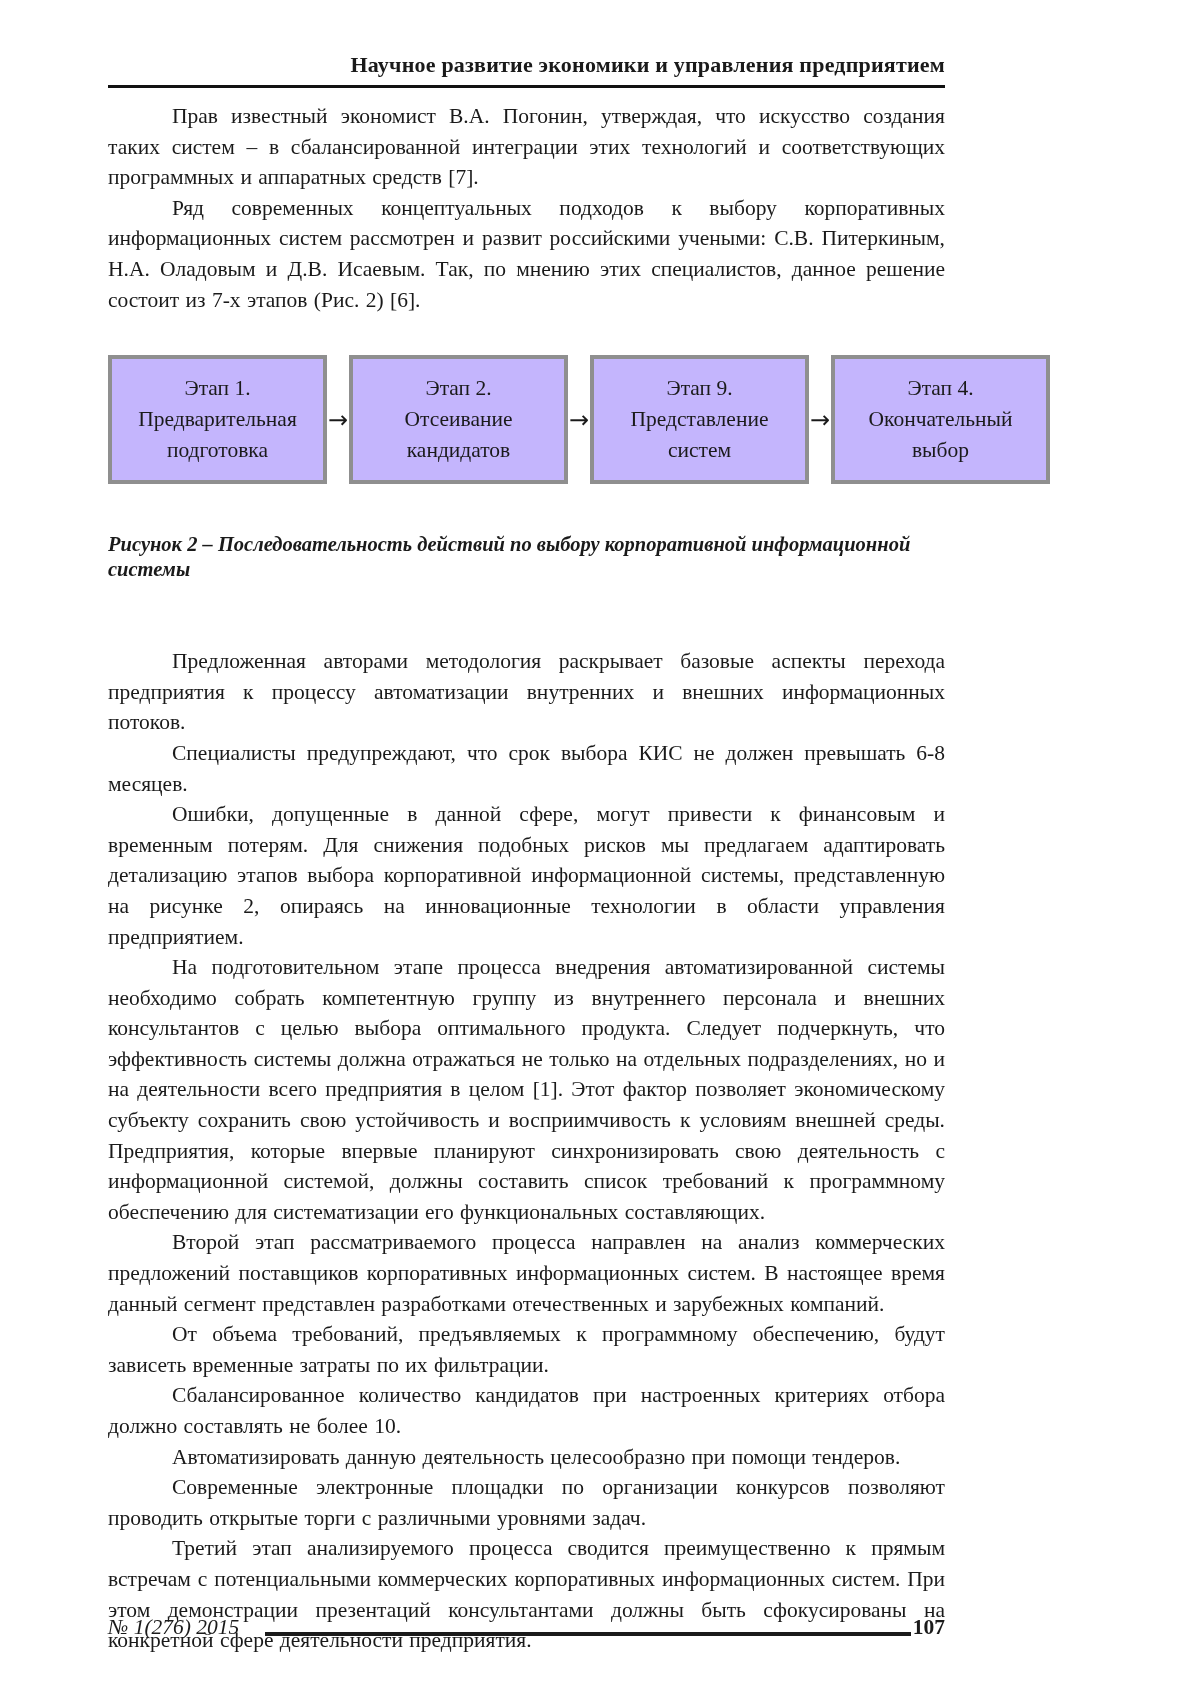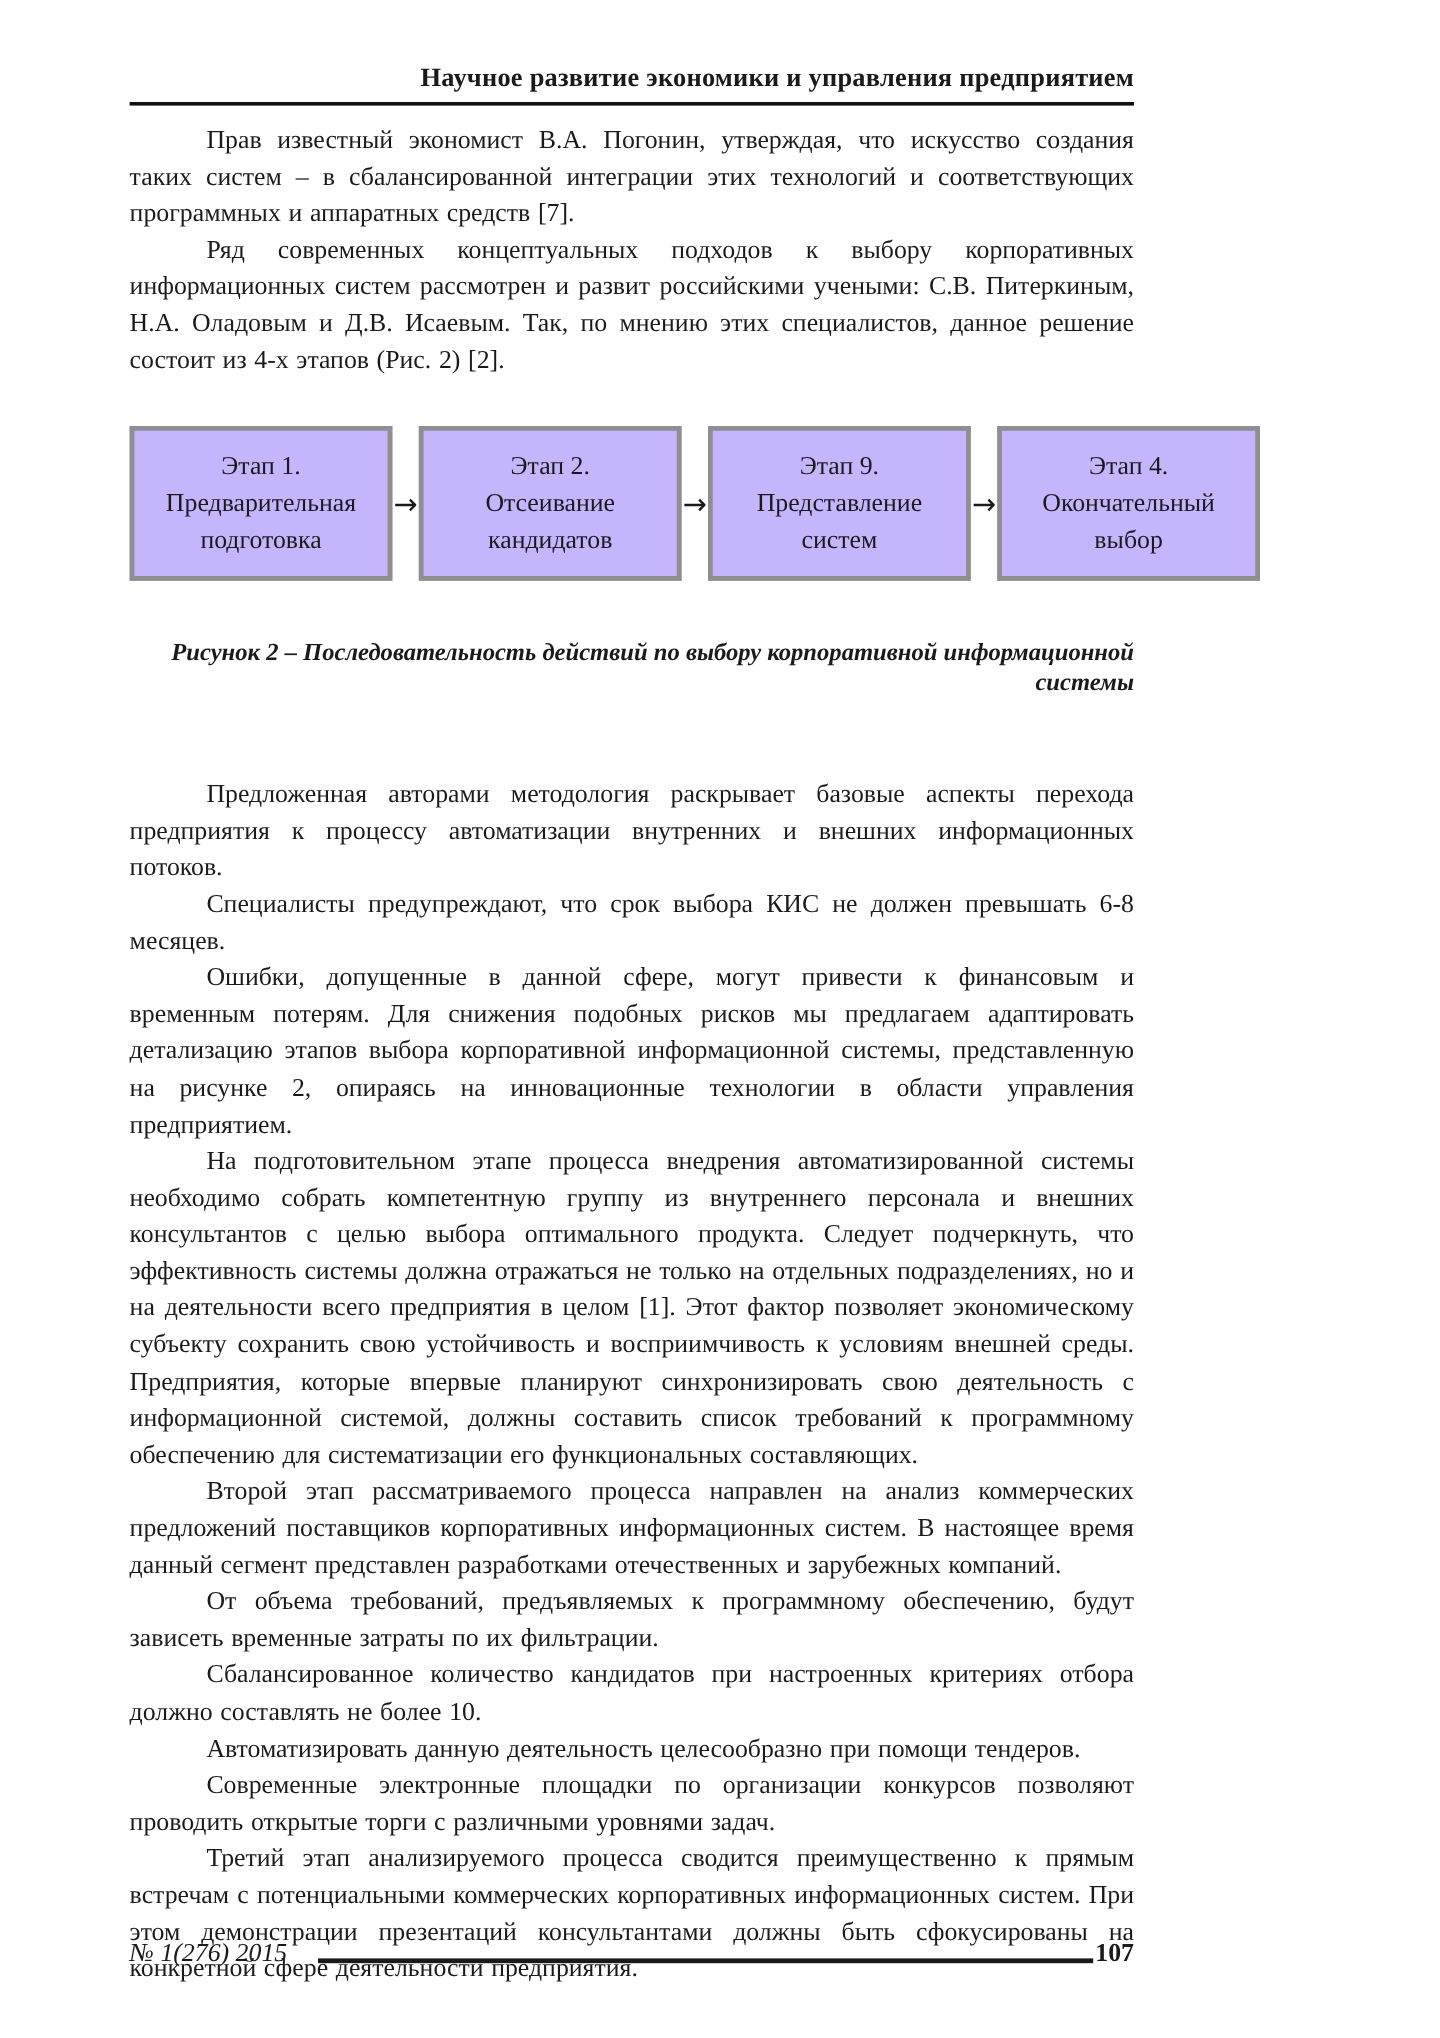--- a/index.html
+++ b/index.html
@@ -62,21 +62,21 @@
     display: flex;
     align-items: center;
     justify-content: center;
     font-family: "DejaVu Sans", sans-serif;
     font-size: 24px;
     color: #1a1a1a;
     flex: 0 0 auto;
   }
   .figure-caption {
     margin-top: 48px;
-    text-align: right;
+    text-align: left;
     font-weight: bold;
     font-style: italic;
     font-size: 20.5px;
     line-height: 25px;
   }
   .body-text { margin-top: 64px; }
   
   .footer {
     position: absolute;
     left: 108px;
@@ -105,21 +105,21 @@
 </style>
 </head>
 <body>
 
 <div class="page">
 
   <div class="running-header">Научное развитие экономики и управления предприятием</div>
 
   <div class="textblock">
     <p>Прав известный экономист В.А. Погонин, утверждая, что искусство создания таких систем – в сбалансированной интеграции этих технологий и соответствующих программных и аппаратных средств [7].</p>
-    <p>Ряд современных концептуальных подходов к выбору корпоративных информационных систем рассмотрен и развит российскими учеными: С.В. Питеркиным, Н.А. Оладовым и Д.В. Исаевым. Так, по мнению этих специалистов, данное решение состоит из 4-х этапов (Рис. 2) [2].</p>
+    <p>Ряд современных концептуальных подходов к выбору корпоративных информационных систем рассмотрен и развит российскими учеными: С.В. Питеркиным, Н.А. Оладовым и Д.В. Исаевым. Так, по мнению этих специалистов, данное решение состоит из 7-х этапов (Рис. 2) [6].</p>
   </div>
 
   <div class="figure-area">
     <div class="flow">
 
       <div class="stage-box">
         <div>Этап 1.</div>
         <div>Предварительная подготовка</div>
       </div>
 

